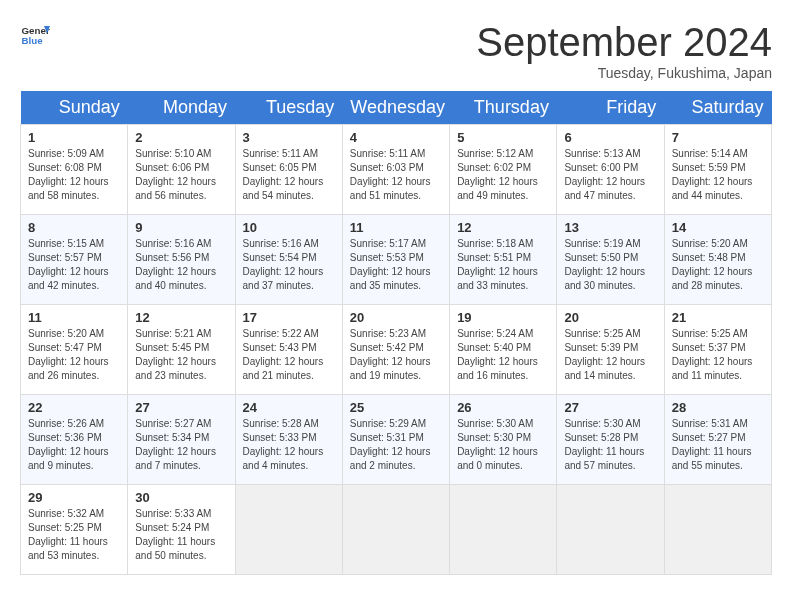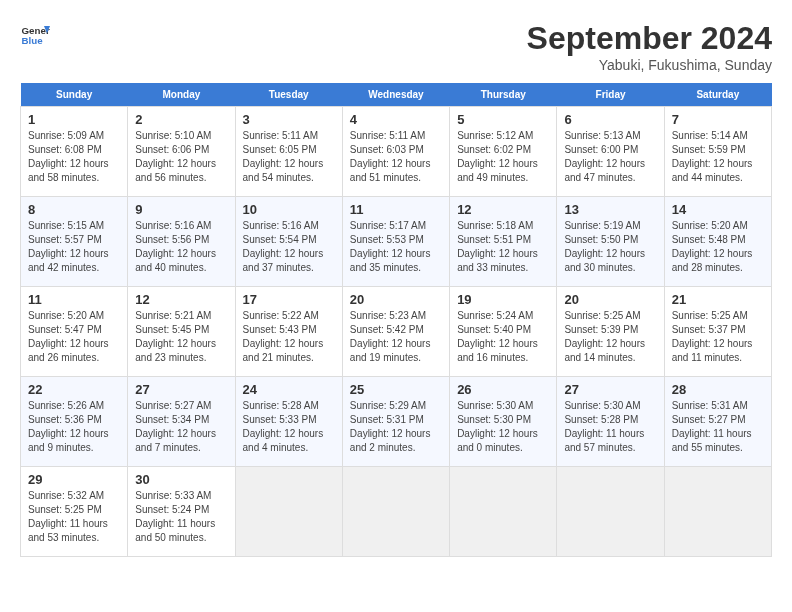--- a/index.html
+++ b/index.html
@@ -22,40 +22,40 @@
       gap: 4px;
     }
     .logo-icon {
       width: 30px;
       height: 30px;
     }
     .title-block {
       text-align: right;
     }
     .month-title {
-      font-size: 32px;
-      font-weight: bold;
+      font-size: 40px;
+      font-weight: normal;
       color: #333;
     }
     .location {
       font-size: 14px;
       color: #555;
     }
     table {
       width: 100%;
       border-collapse: collapse;
       table-layout: fixed;
     }
     th {
       background-color: #3a7bd5;
       color: #fff;
-      text-align: center;
+      text-align: right;
       padding: 6px 8px;
-      font-size: 10px;
-      font-weight: bold;
+      font-size: 18px;
+      font-weight: normal;
     }
     td {
       border: 1px solid #ddd;
       vertical-align: top;
       padding: 5px 7px;
       font-size: 10px;
       color: #333;
       height: 90px;
     }
     td.empty {
@@ -87,21 +87,21 @@
 <div class="header">
   <div class="logo">
     <svg class="logo-icon" viewBox="0 0 40 40" xmlns="http://www.w3.org/2000/svg">
       <text x="2" y="18" font-size="13" font-weight="bold" fill="#333">General</text>
       <text x="2" y="32" font-size="13" font-weight="bold" fill="#3a7bd5">Blue</text>
       <polygon points="32,8 40,8 36,18" fill="#3a7bd5"></polygon>
     </svg>
   </div>
   <div class="title-block">
     <div class="month-title">September 2024</div>
-    <div class="location">Yabuki, Fukushima, Sunday</div>
+    <div class="location">Tuesday, Fukushima, Japan</div>
   </div>
 </div>
 
 <table>
   <thead>
     <tr>
     <th>Sunday</th>
         <th>Monday</th>
         <th>Tuesday</th>
         <th>Wednesday</th>

